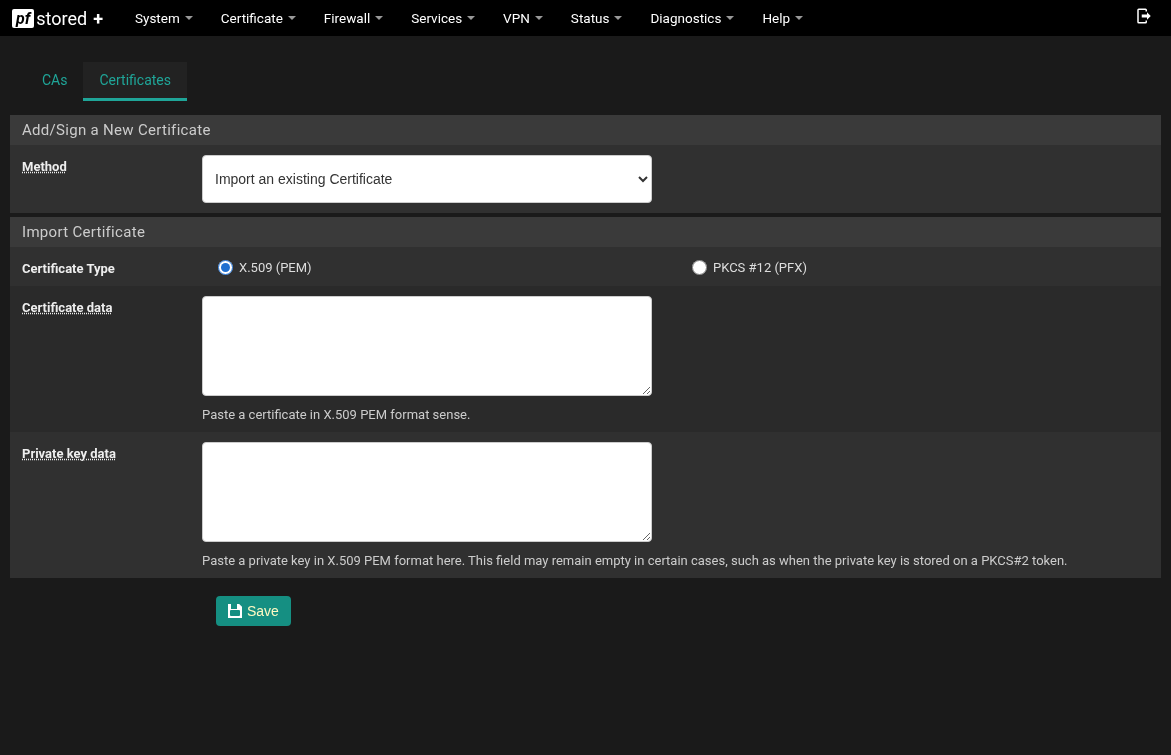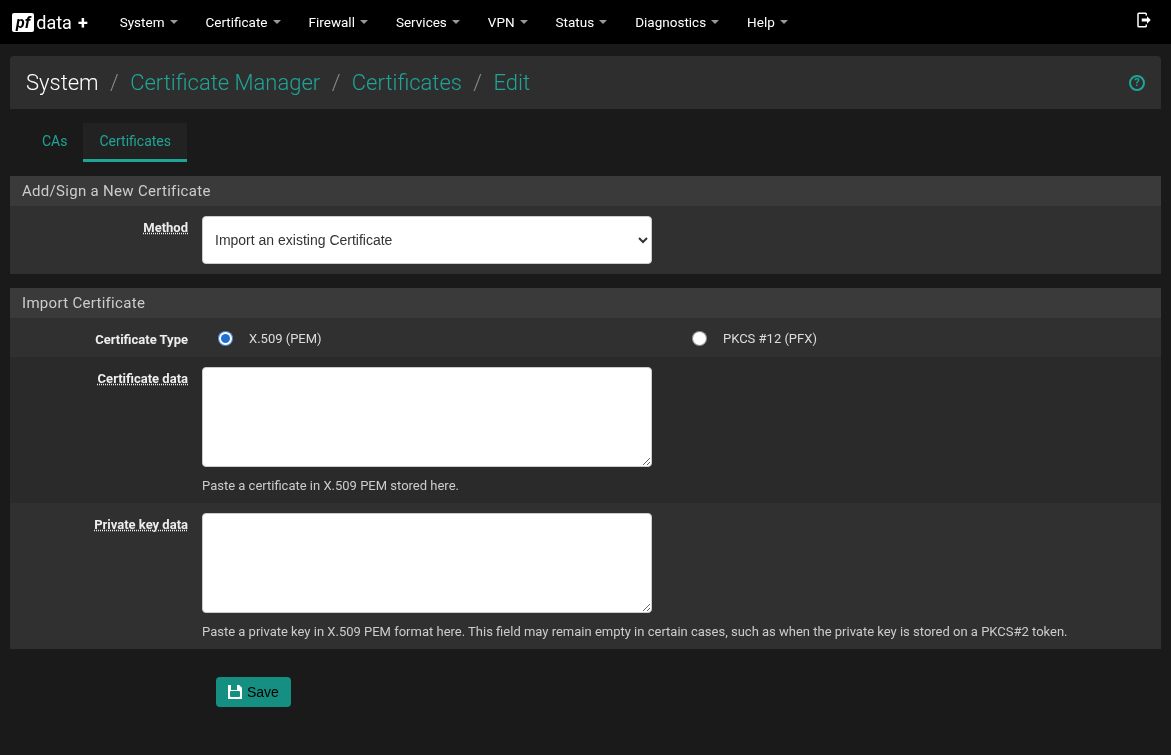--- a/index.html
+++ b/index.html
@@ -5,21 +5,21 @@
     * { margin: 0; padding: 0; box-sizing: border-box; }
     body {
       background: #1a1a1a;
       color: #d0d0d0;
       font-family: -apple-system, "Segoe UI", Roboto, Arial, sans-serif;
       font-size: 14px;
     }
     
     .navbar {
       background: #000;
-      height: 44px;
+      height: 36px;
       display: flex;
       align-items: center;
       padding: 0 12px;
       justify-content: space-between;
       gap: 22px;
     }
     .navbar-left { display: flex; align-items: center; }
     .logo {
       display: flex;
       align-items: center;
@@ -96,73 +96,73 @@
       cursor: pointer;
       font-size: 14px;
       border-bottom: 3px solid transparent;
     }
     .tab.active {
       background: #222;
       border-bottom-color: #1fa598;
       color: #1fa598;
     }
     
-    .panel { margin: 0 0 14px; }
+    .panel { margin: 0 0 4px; }
     .panel-heading {
       background: #3a3a3a;
       color: #ccc;
       padding: 6px 12px;
       font-size: 15px;
       letter-spacing: .3px;
       font-weight: 400;
     }
     .panel-body { background: #2a2a2a; }
     .form-row {
       display: flex;
       align-items: flex-start;
       padding: 10px 12px;
       background: #2a2a2a;
     }
     .form-row.alt { background: #303030; }
     .form-label {
       width: 180px;
-      text-align: right;
+      text-align: left;
       padding-right: 14px;
       padding-top: 4px;
       font-weight: 700;
       font-size: 13px;
       color: #eee;
     }
     .form-label.ul { text-decoration: underline dotted; cursor: help; }
     .form-control-col { flex: 1; }
     select.control, input.control, textarea.control {
       background: #fff;
       border: 1px solid #ccc;
       border-radius: 4px;
       padding: 14px 8px;
       font-size: 14px;
       color: #333;
       width: 450px;
       max-width: 100%;
     }
     textarea.control { height: 100px; resize: both; }
     .radio-row { display: flex; gap: 0; padding-top: 3px; }
-    .radio-opt { display: flex; align-items: center; gap: 16px; color: #ddd; font-size: 13px; }
+    .radio-opt { display: flex; align-items: center; gap: 6px; color: #ddd; font-size: 13px; }
     .radio-opt:first-child { width: 490px; padding-left: 16px; }
     .radio-opt input[type=radio] { accent-color: #1f6fd0; width: 15px; height: 15px; }
     .help-text {
       color: #ccc;
       font-size: 13px;
       margin-top: 8px;
     }
     
     .actions { padding: 14px 0 20px 206px; }
     .btn-save {
       background: #158f82;
-      color: #000000;
+      color: #fef9c3;
       border: none;
       border-radius: 4px;
       padding: 7px 12px;
       font-size: 14px;
       cursor: pointer;
       display: inline-flex;
       align-items: center;
       gap: 5px;
     }
     .save-icon {
@@ -188,21 +188,21 @@
       border-radius: 1px;
     }
   </style>
 </head>
 <body>
 
 <div class="navbar">
   <div class="navbar-left">
     <div class="logo">
       <span class="logo-pf">pf</span>
-      <span>data</span>
+      <span>stored</span>
       <span class="logo-plus">+</span>
     </div>
     <div class="nav-menu">
       <a class="nav-item">
           <span>System</span>
           <span class="caret"></span>
         </a>
       <a class="nav-item">
           <span>Certificate</span>
           <span class="caret"></span>
@@ -235,32 +235,20 @@
   </div>
   <div class="logout-icon">
     <svg width="18" height="18" viewBox="0 0 24 24" fill="currentColor">
         <path d="M16 17v-3H9v-4h7V7l5 5-5 5zM14 2a2 2 0 012 2v2h-2V4H5v16h9v-2h2v2a2 2 0 01-2 2H5a2 2 0 01-2-2V4a2 2 0 012-2h9z"></path>
       </svg>
   </div>
 </div>
 
 <div class="page">
 
-  <div class="breadcrumb-bar">
-    <div class="breadcrumb">
-      <span class="crumb-active">System</span>
-      <span class="crumb-sep">/</span>
-      <span class="crumb-link">Certificate Manager</span>
-      <span class="crumb-sep">/</span>
-      <span class="crumb-link">Certificates</span>
-      <span class="crumb-sep">/</span>
-      <span class="crumb-link">Edit</span>
-    </div>
-    <div class="help-icon">?</div>
-  </div>
 
   <div class="tabs">
     <div class="tab">CAs</div>
     <div class="tab active">Certificates</div>
   </div>
 
   <div class="panel">
     <div class="panel-heading">Add/Sign a New Certificate</div>
     <div class="panel-body">
       <div class="form-row alt">
@@ -289,21 +277,21 @@
               <input type="radio" name="certtype" style="">
               <span>PKCS #12 (PFX)</span>
             </label>
           </div>
         </div>
       </div>
       <div class="form-row">
         <div class="form-label ul">Certificate data</div>
         <div class="form-control-col">
           <textarea class="control" style=""></textarea>
-          <div class="help-text">Paste a certificate in X.509 PEM stored here.</div>
+          <div class="help-text">Paste a certificate in X.509 PEM format sense.</div>
         </div>
       </div>
       <div class="form-row alt">
         <div class="form-label ul">Private key data</div>
         <div class="form-control-col">
           <textarea class="control" style=""></textarea>
           <div class="help-text">Paste a private key in X.509 PEM format here. This field may remain empty in certain cases, such as when the private key is stored on a PKCS#2 token.</div>
         </div>
       </div>
     </div>

